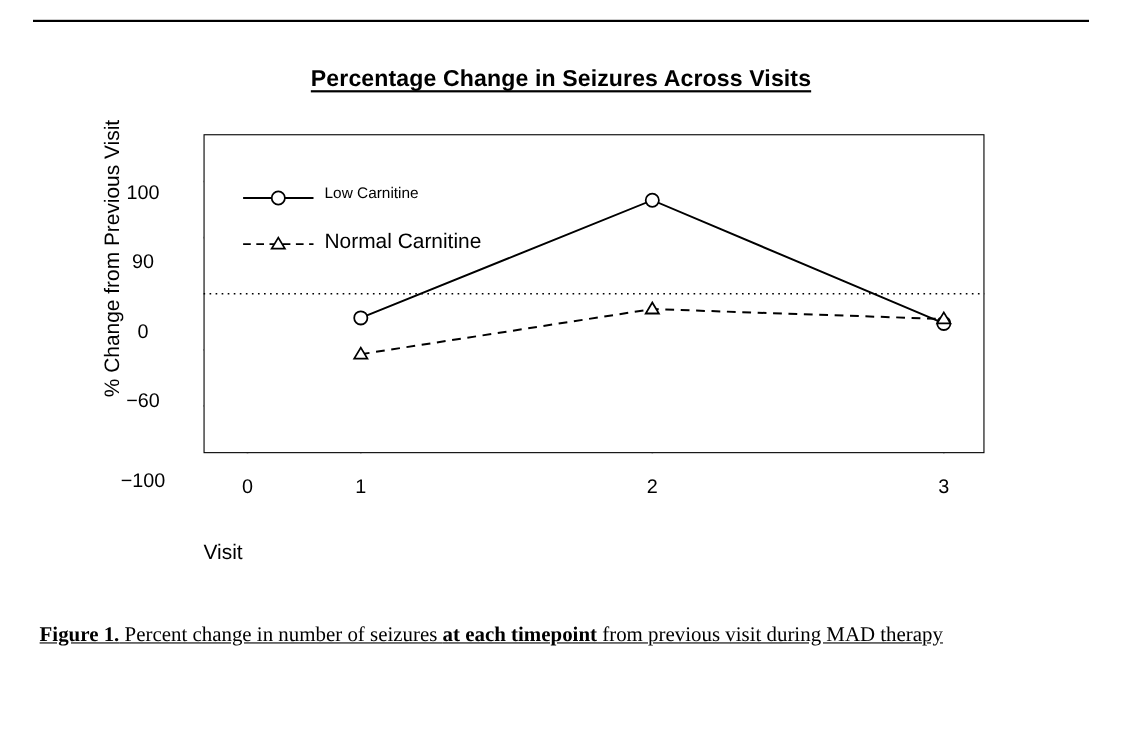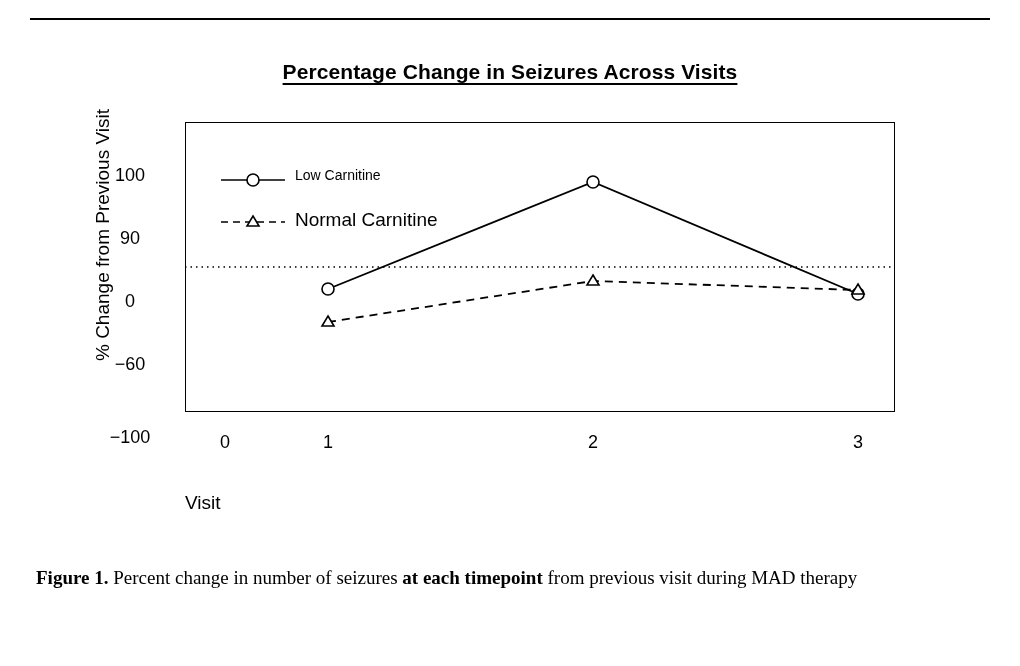--- a/index.html
+++ b/index.html
@@ -116,20 +116,21 @@
   
   #caption {
     position: absolute;
     left: 36px;
     top: 564px;
     width: 952px;
     font-family: "Liberation Serif", serif;
     font-size: 19px;
     line-height: 1.45;
     color: #000000;
+    text-decoration: underline;
   }
   #caption b { font-weight: bold; }
 </style>
 </head>
 <body>
 
 <div id="page">
 
   <div class="rule" id="rule-top"></div>
 

